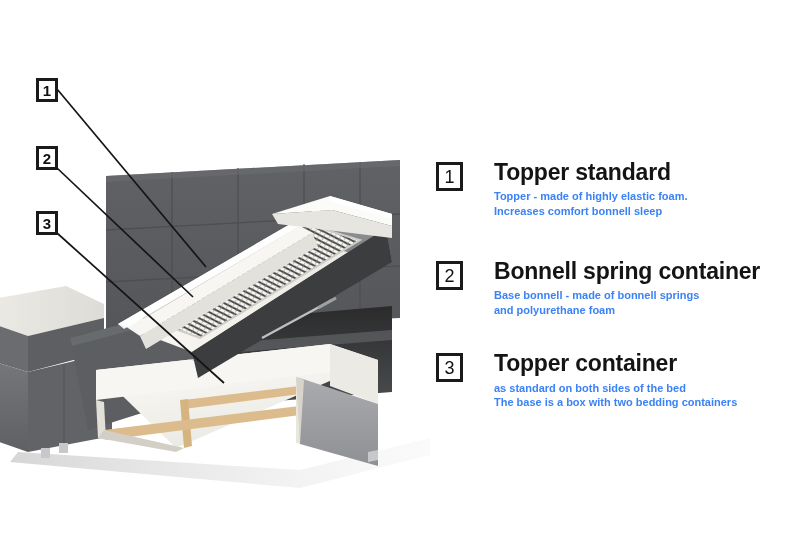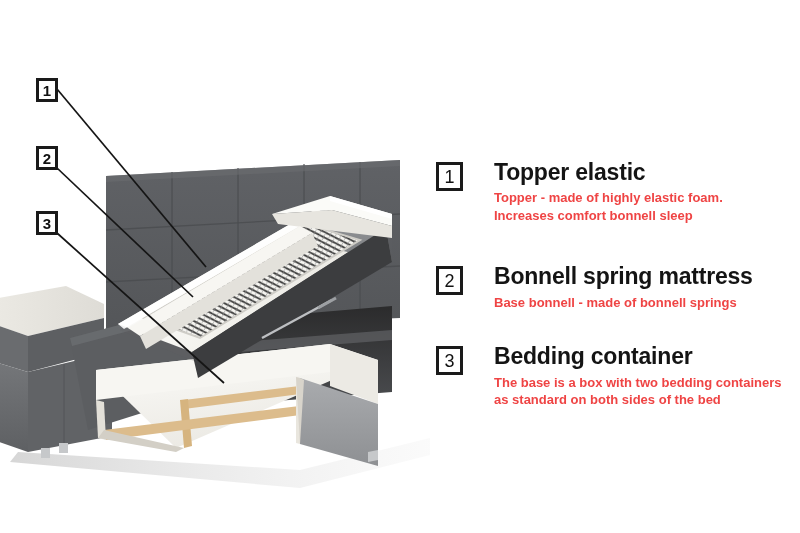--- a/index.html
+++ b/index.html
@@ -47,21 +47,21 @@
   .legend-num::after{
     content:"";position:absolute;left:0;top:0;right:0;bottom:0;
     border:1px solid #ffffff;pointer-events:none;
   }
   .legend-text{margin-left:58px;}
   .legend-title{
     font-size:23px;font-weight:700;color:#141414;
     letter-spacing:-0.2px;line-height:1.06;margin:0 0 5px 0;
   }
   .legend-desc{
-    font-size:13px;font-weight:600;color:#ef4444;
+    font-size:11px;font-weight:600;color:#3b82f6;
     line-height:1.35;margin:0;
   }
   .legend-row.r1{margin-bottom:40px;}
   .legend-row.r2{margin-bottom:33px;}
 </style>
 </head>
 <body>
 
 <div id="stage">
 
@@ -213,37 +213,38 @@
 
   <div class="callout-box" style="left:36px;top:78px;">1</div>
   <div class="callout-box" style="left:36px;top:146px;">2</div>
   <div class="callout-box" style="left:36px;top:211px;">3</div>
 
   <div id="legend">
 
     <div class="legend-row r1">
       <div class="legend-num">1</div>
       <div class="legend-text">
-        <p class="legend-title">Topper elastic</p>
+        <p class="legend-title">Topper standard</p>
         <p class="legend-desc">Topper - made of highly elastic foam.</p>
         <p class="legend-desc">Increases comfort bonnell sleep</p>
       </div>
     </div>
 
     <div class="legend-row r2">
       <div class="legend-num">2</div>
       <div class="legend-text">
-        <p class="legend-title">Bonnell spring mattress</p>
+        <p class="legend-title">Bonnell spring container</p>
         <p class="legend-desc">Base bonnell - made of bonnell springs</p>
+        <p class="legend-desc">and polyurethane foam</p>
       </div>
     </div>
 
     <div class="legend-row r3">
       <div class="legend-num">3</div>
       <div class="legend-text">
-        <p class="legend-title">Bedding container</p>
+        <p class="legend-title">Topper container</p>
+        <p class="legend-desc">as standard on both sides of the bed</p>
         <p class="legend-desc">The base is a box with two bedding containers</p>
-        <p class="legend-desc">as standard on both sides of the bed</p>
       </div>
     </div>
 
   </div>
 </div>
 
 </body></html>

